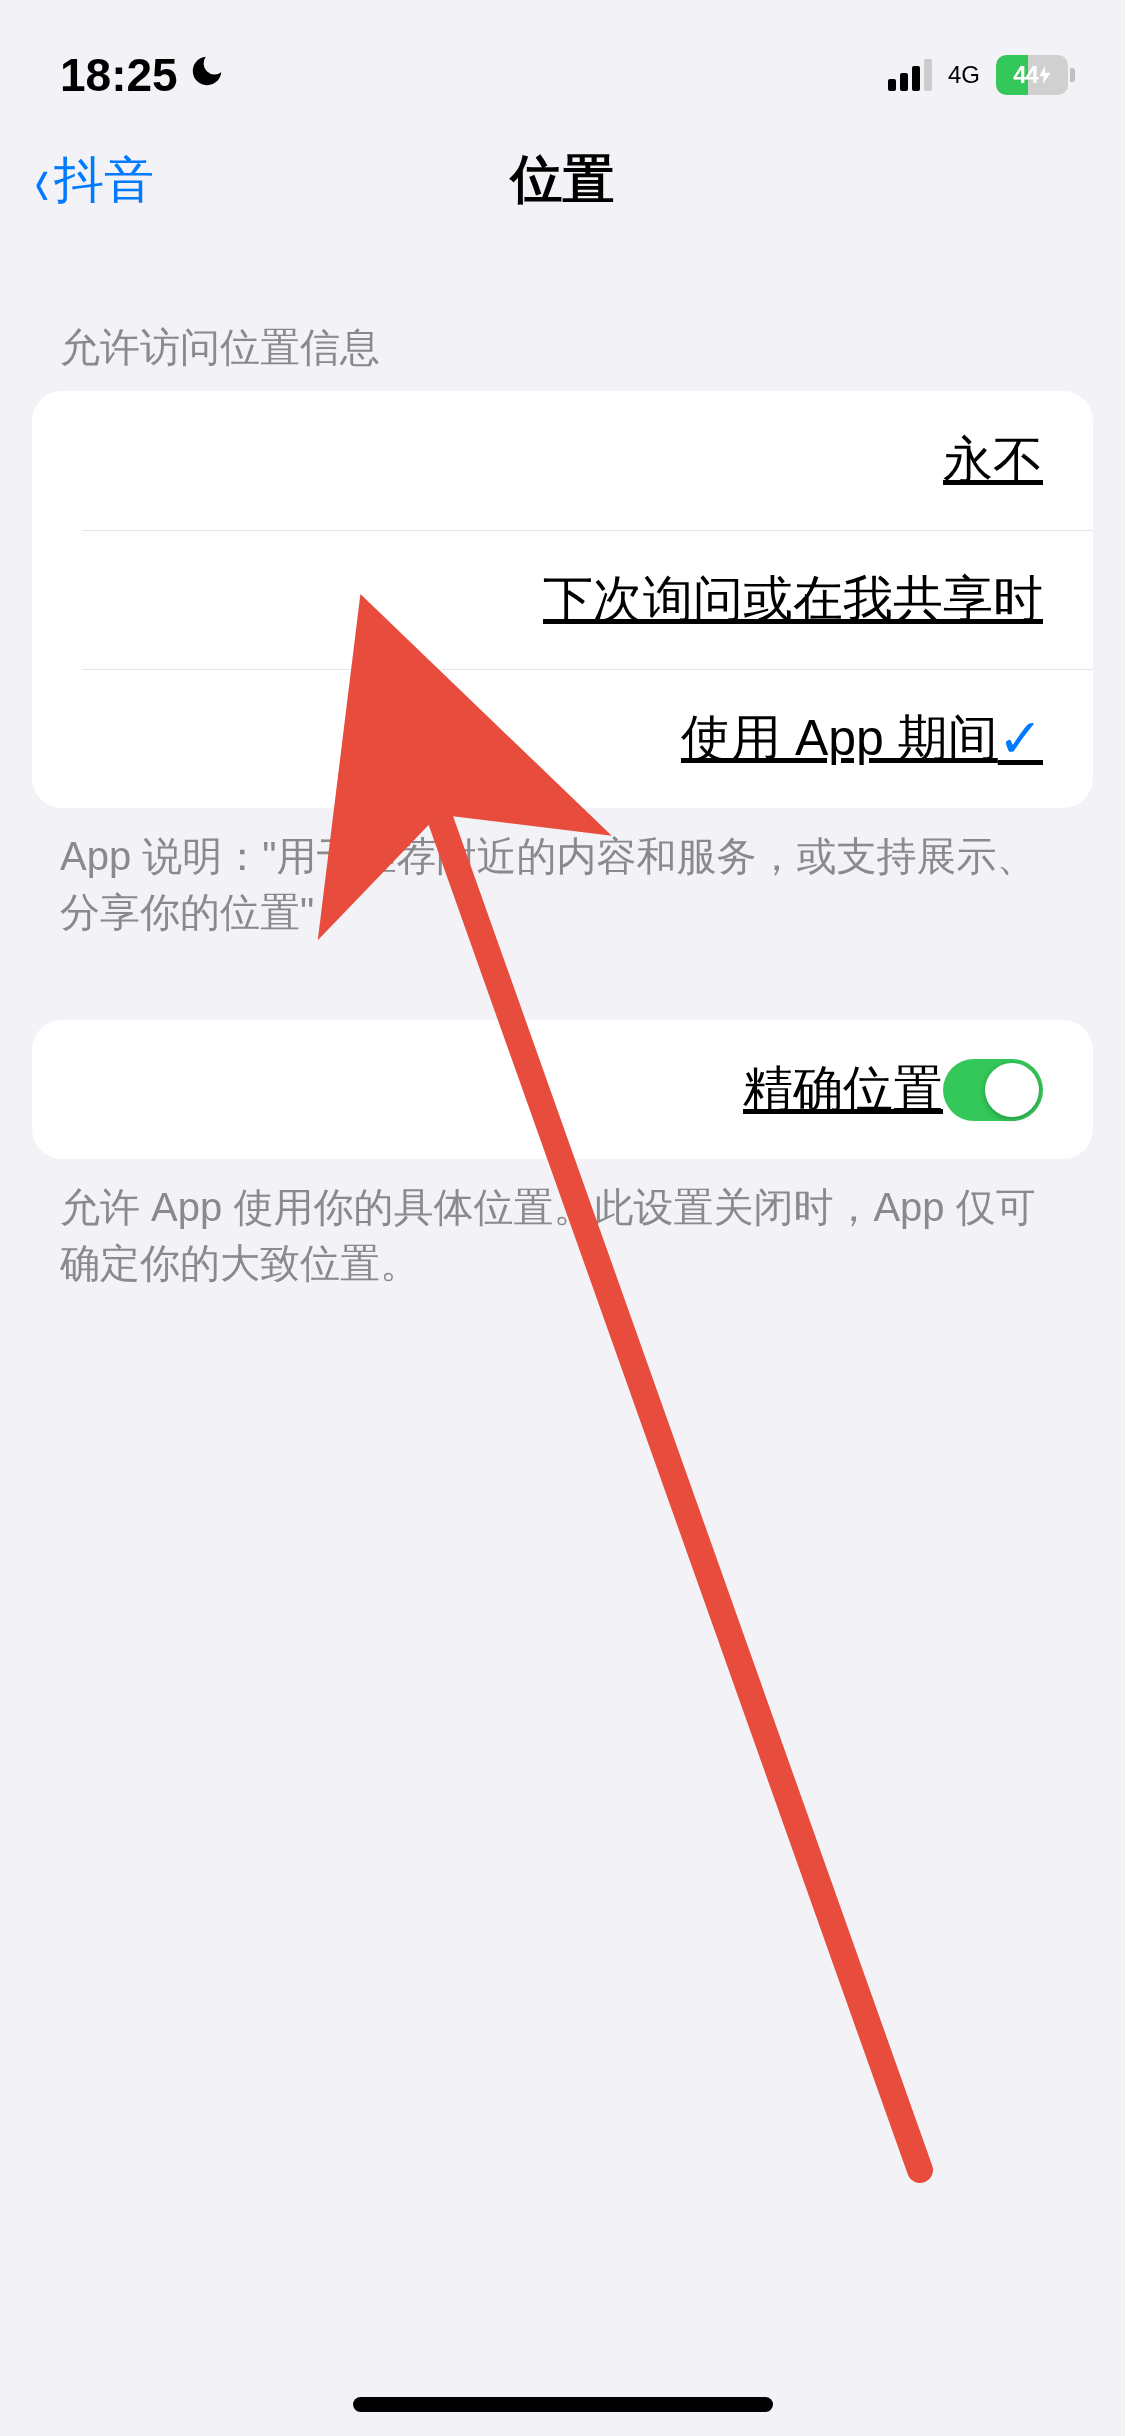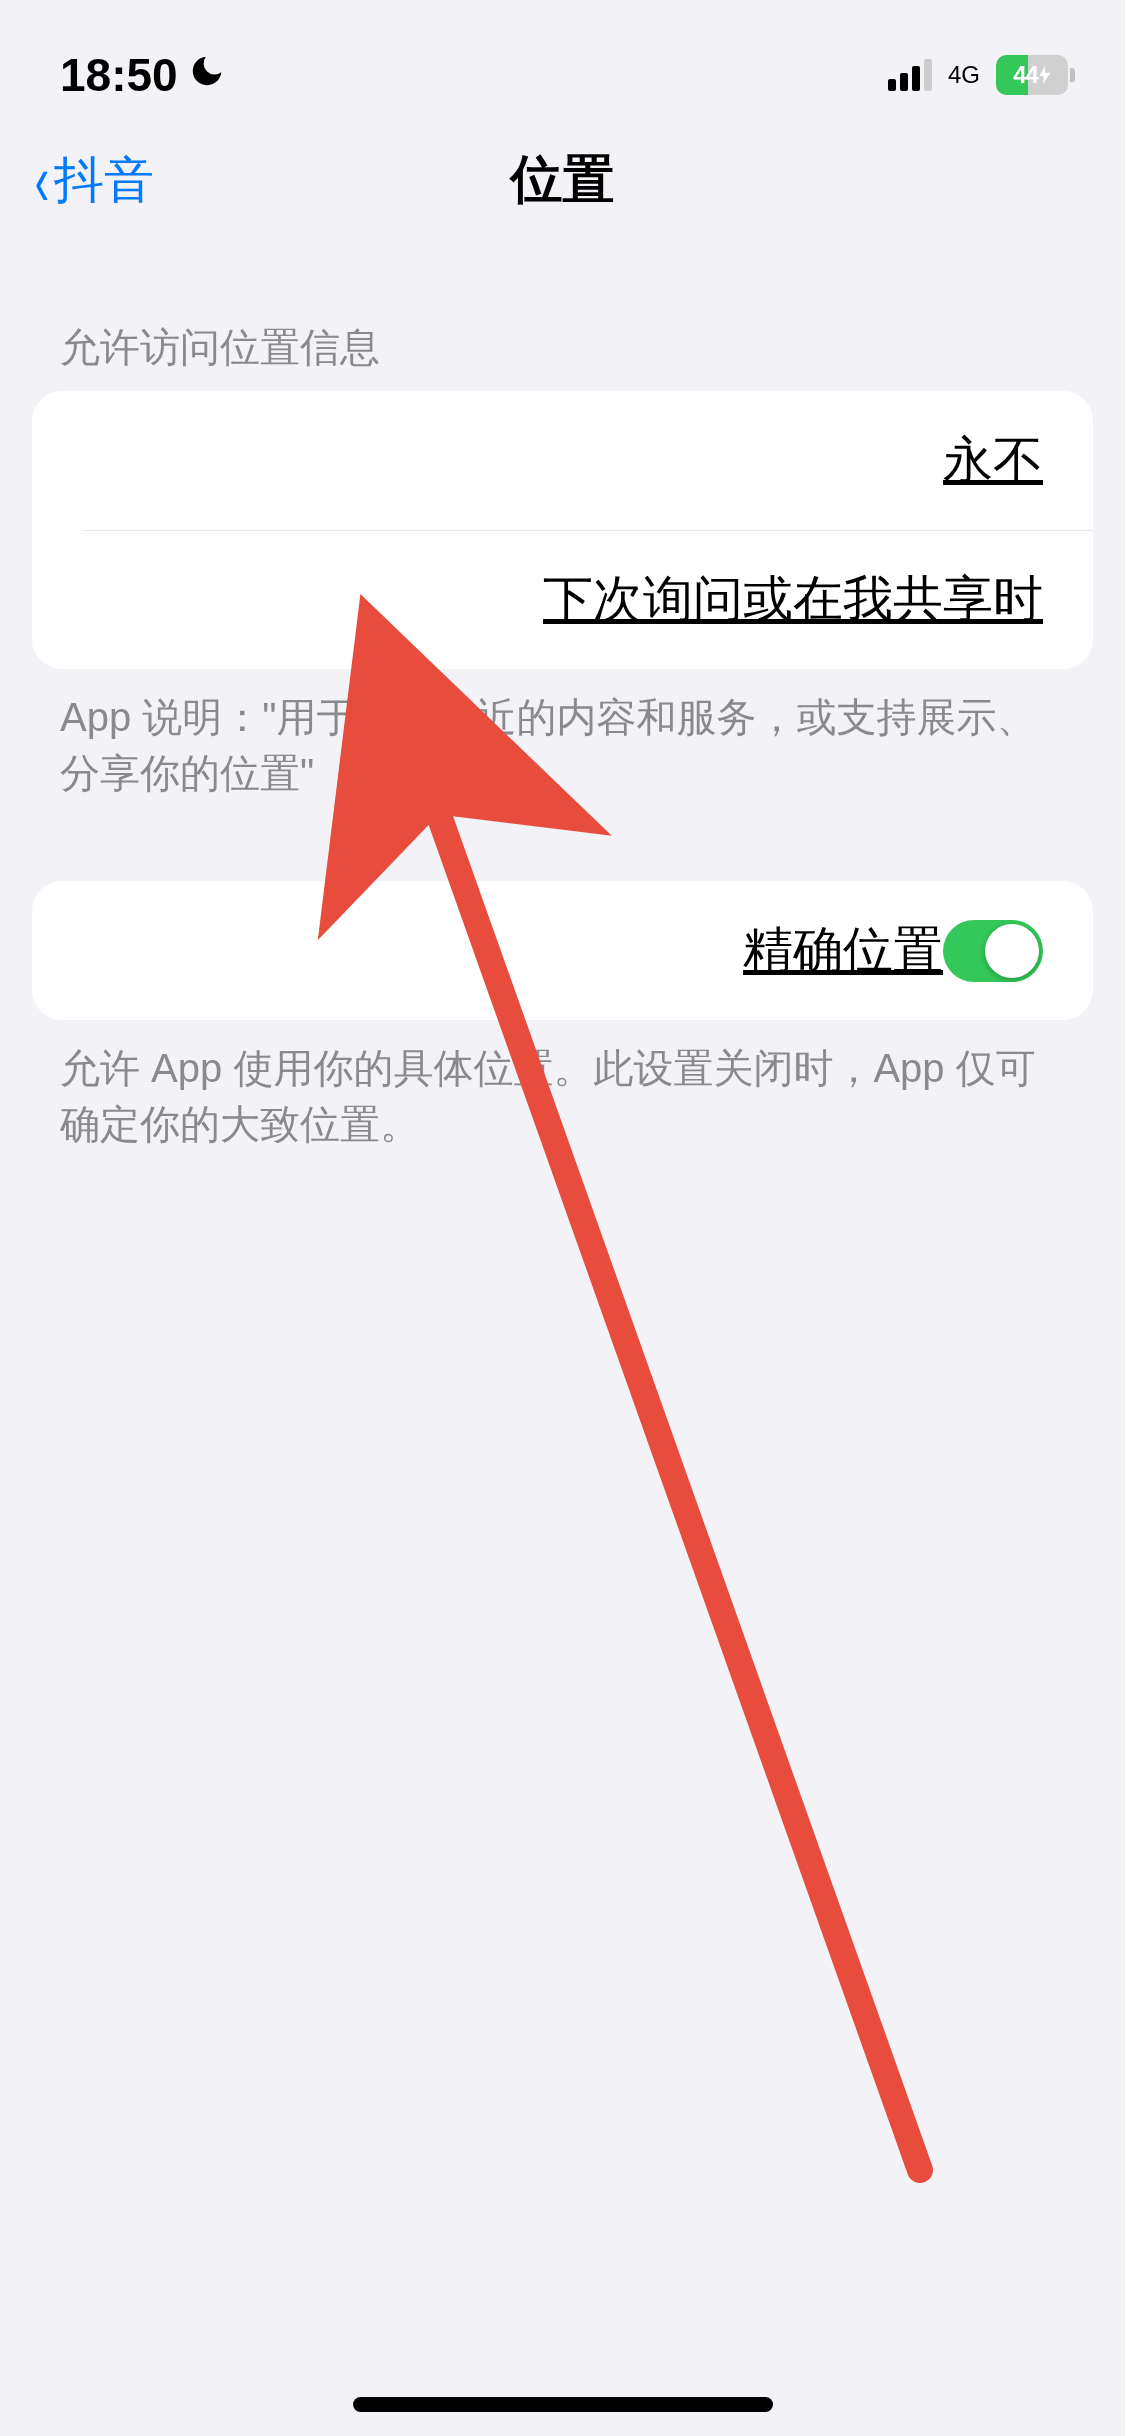--- a/index.html
+++ b/index.html
@@ -210,21 +210,21 @@
       height: 15px;
       background: #000;
       border-radius: 10px;
     }
   </style>
 </head>
 <body>
 
 <div class="status-bar">
   <div class="status-left">
-    <span>18:50</span>
+    <span>18:25</span>
     <span class="moon-icon">
       <svg width="38" height="38" viewBox="0 0 24 24" fill="#000">
           <path d="M21 12.79A9 9 0 1 1 11.21 3 7 7 0 0 0 21 12.79z"></path>
         </svg>
     </span>
   </div>
   <div class="status-right">
     <div class="signal-bars">
       <span></span>
         <span></span>
@@ -256,20 +256,24 @@
 </div>
 
 <div class="section-header">允许访问位置信息</div>
 <div class="list-group">
   <div class="list-row">
     <span>永不</span>
   </div>
   <div class="list-row">
     <span>下次询问或在我共享时</span>
   </div>
+  <div class="list-row">
+    <span>使用 App 期间</span>
+    <span class="checkmark">✓</span>
+  </div>
 </div>
 <div class="section-footer">App 说明："用于推荐附近的内容和服务，或支持展示、分享你的位置"</div>
 
 <div class="list-group group2">
   <div class="list-row">
     <span>精确位置</span>
     <div class="switch">
       <div class="switch-knob"></div>
     </div>
   </div>

